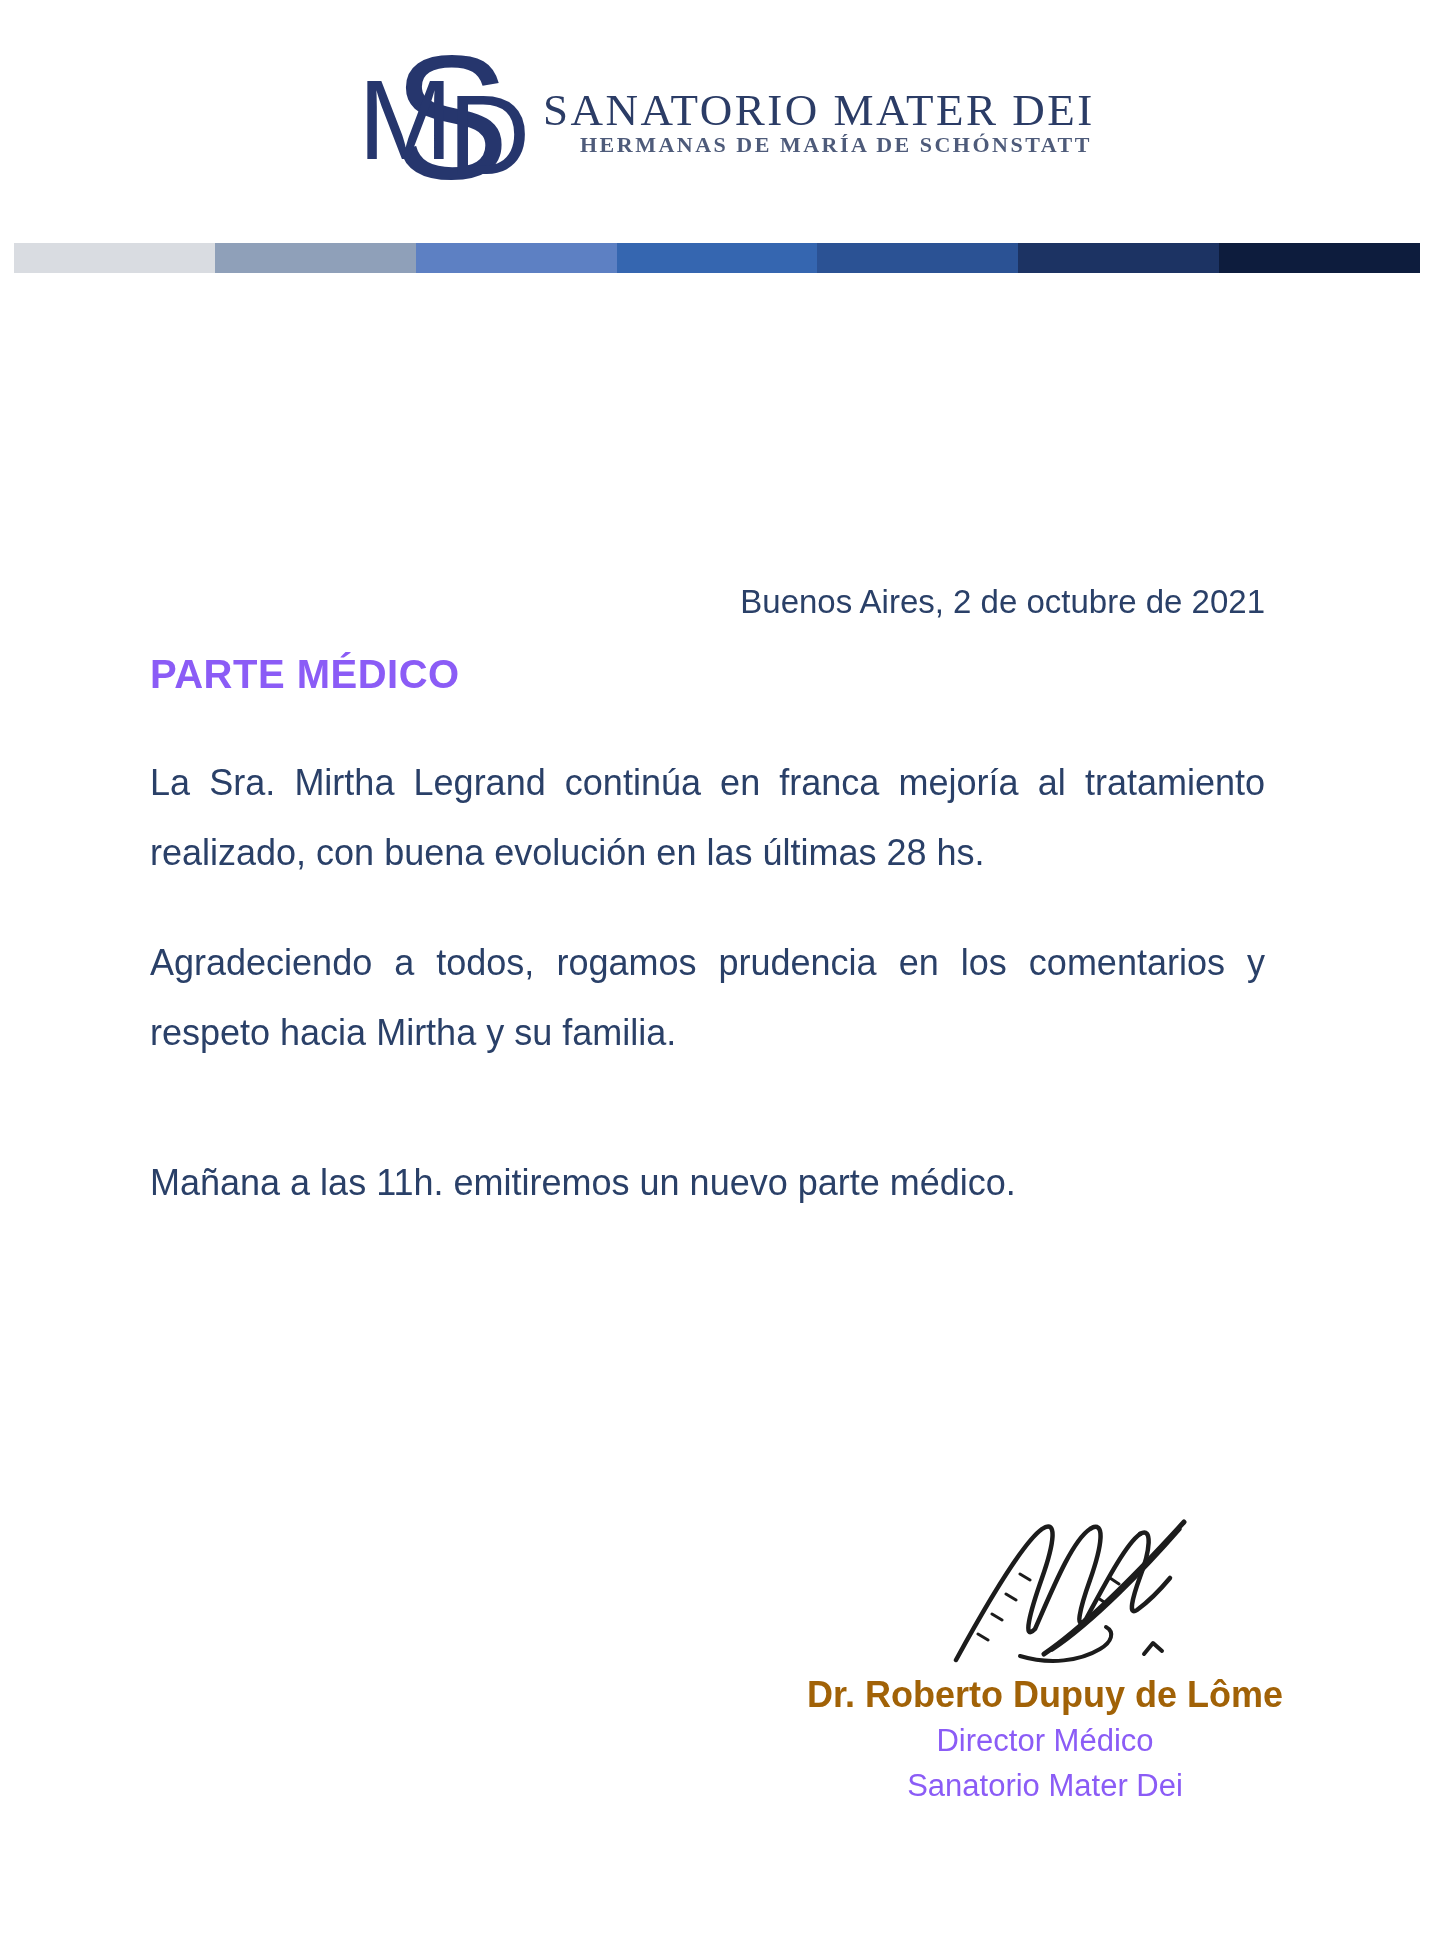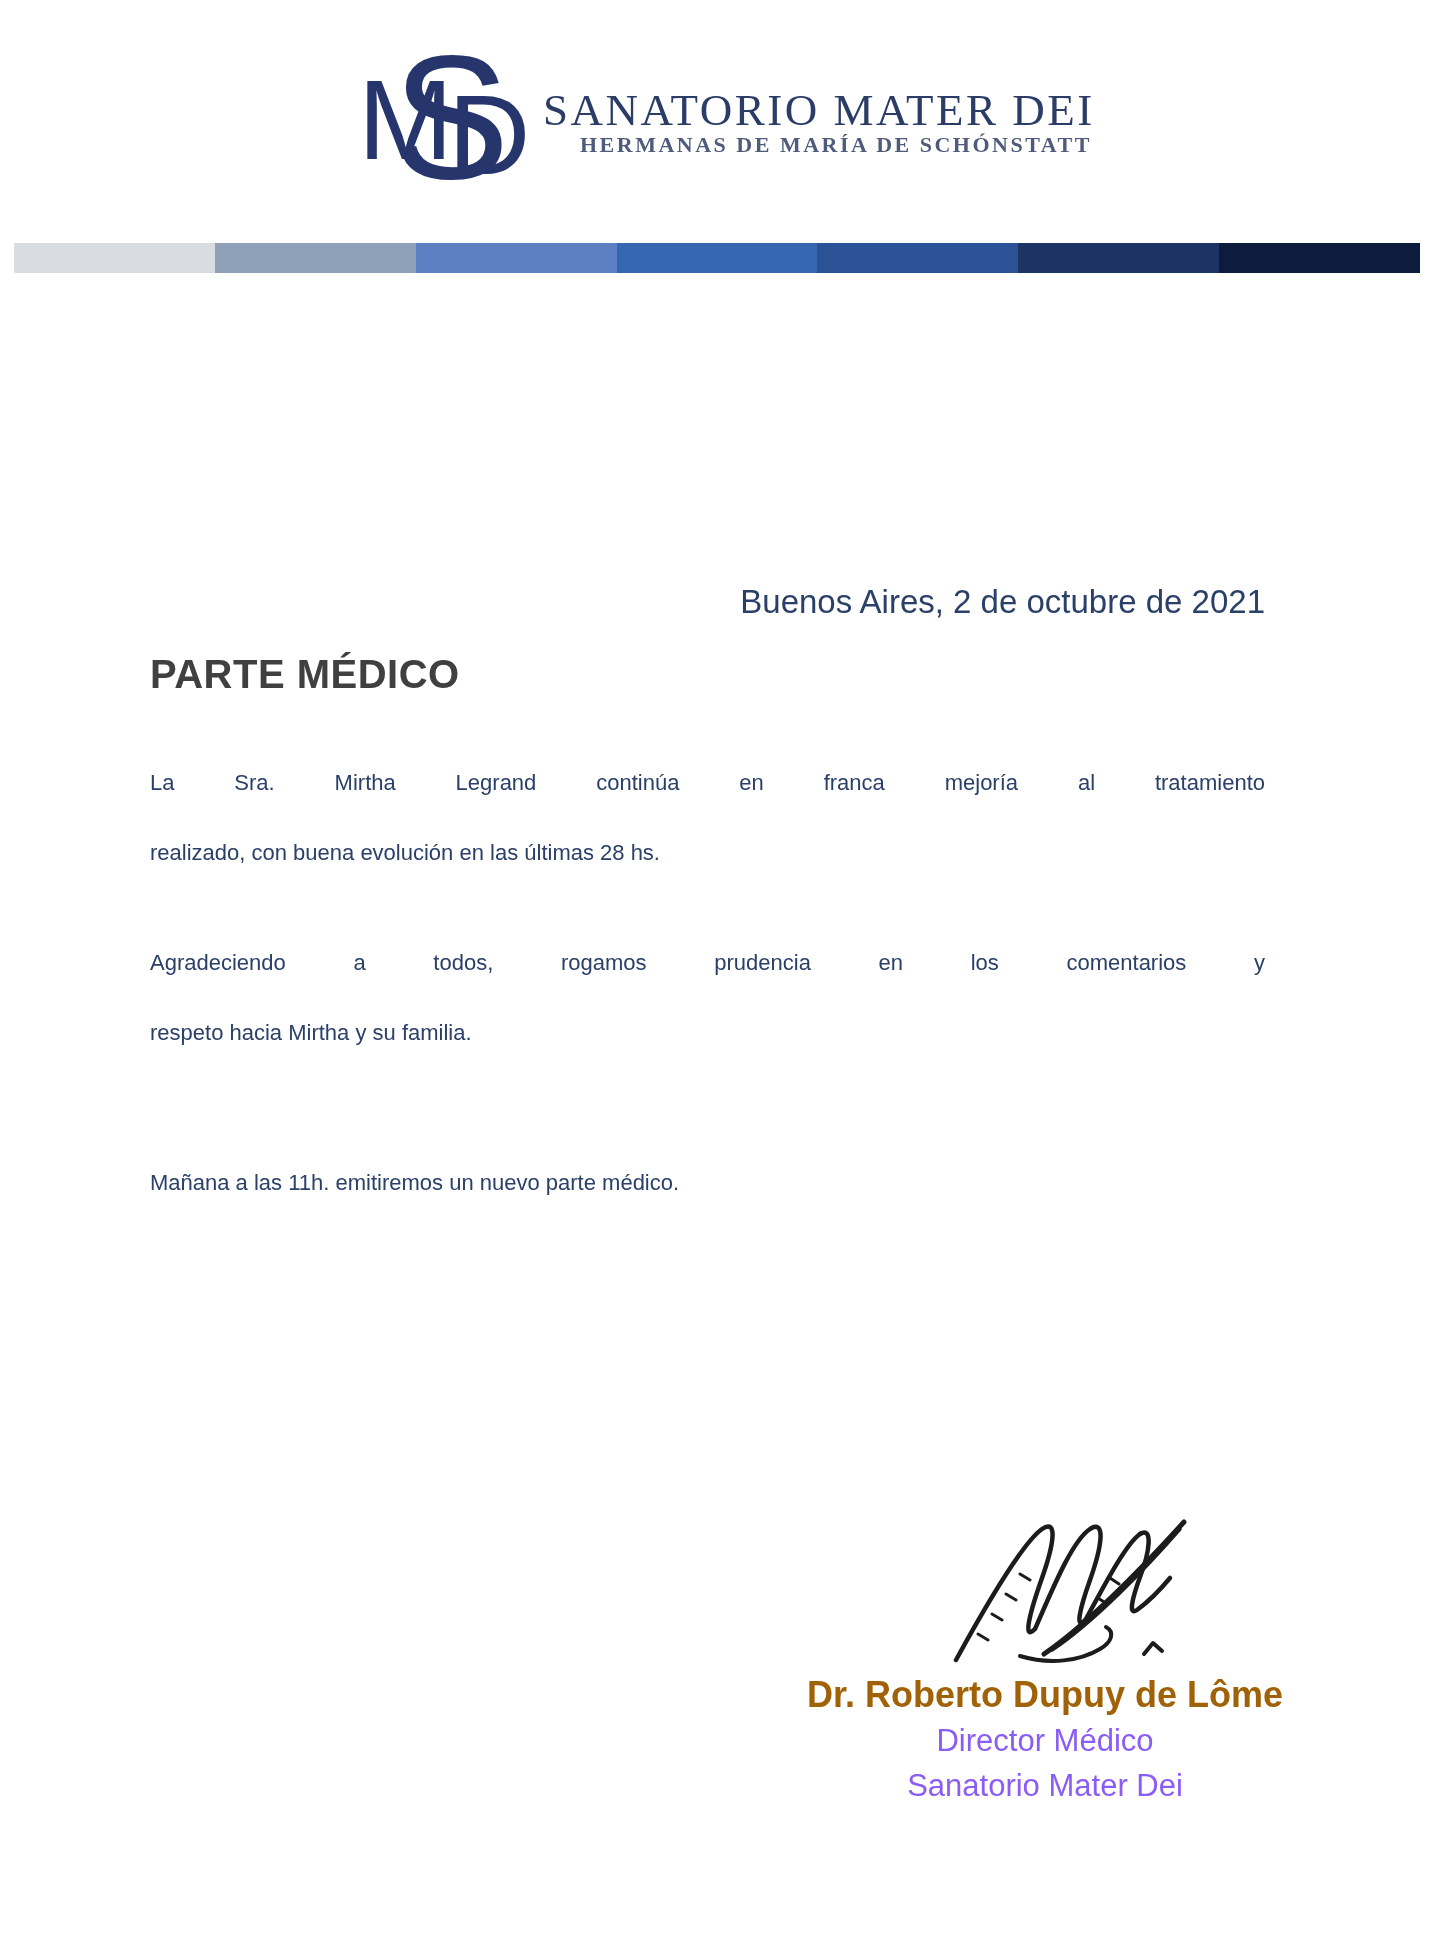--- a/index.html
+++ b/index.html
@@ -34,23 +34,23 @@
   .bar .seg{flex:1 1 0;height:100%;}
   
   .content{position:absolute;left:150px;width:1115px;color:#2a4068;}
   .dateline{
     top:578px;text-align:right;
     font-size:33px;line-height:48px;white-space:nowrap;
   }
   .doc-title{
     top:652px;
     font-size:40px;font-weight:bold;letter-spacing:0.5px;
-    color:#404040;white-space:nowrap;
+    color:#8b5cf6;white-space:nowrap;
   }
-  .para{font-size:22px;line-height:70px;}
+  .para{font-size:36px;line-height:70px;}
   .p1{top:748px;}
   .p2{top:928px;}
   .p3{top:1148px;}
   .line-j{text-align:justify;text-align-last:justify;}
   .line-l{text-align:left;}
   
   .sig-scribble{position:absolute;left:948px;top:1502px;width:242px;height:168px;}
   .sig-block{
     position:absolute;left:770px;top:1672px;width:550px;
     text-align:center;

